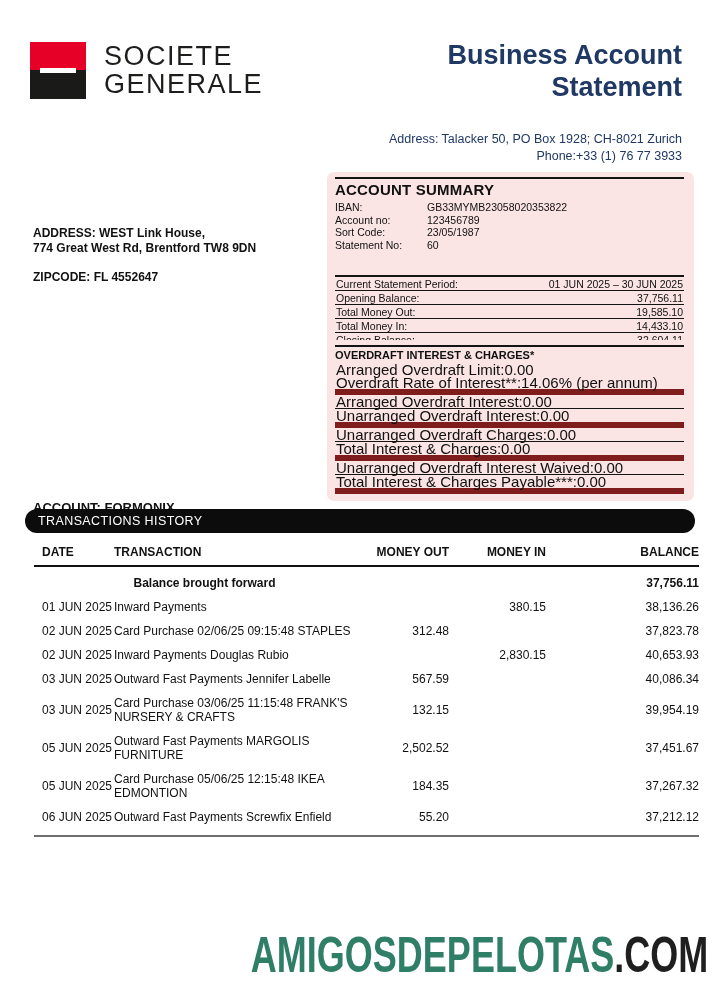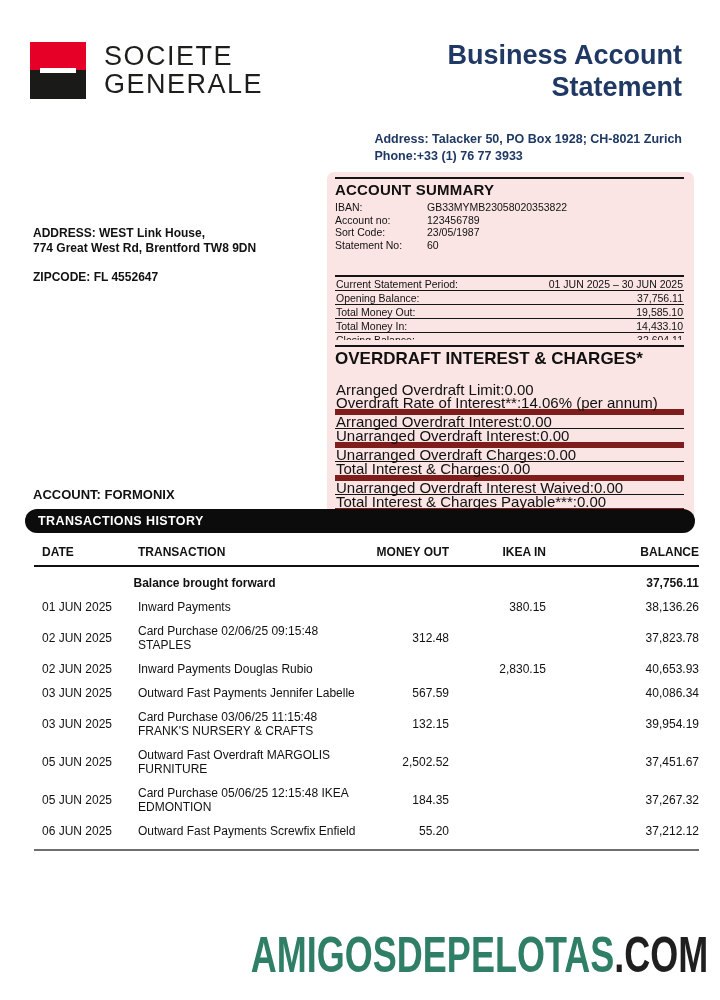--- a/index.html
+++ b/index.html
@@ -11,62 +11,62 @@
 
   
   .logo { position:absolute; left:30px; top:42px; display:flex; align-items:center; gap:18px; }
   .logo-mark { width:56px; height:57px; position:relative; flex:none;
     background:linear-gradient(to bottom, #e60028 0 50%, #1a1a18 50% 100%); }
   .logo-bar { position:absolute; left:18%; top:calc(50% - 3px); width:64%; height:5px; background:#ffffff; }
   .logo-text { font-size:27px; line-height:1.03; letter-spacing:1.5px; color:#1d1d1b; font-weight:500; }
 
   .doc-title { position:absolute; top:40px; right:38px; width:310px; text-align:right;
     font-size:27px; font-weight:bold; color:#1f3864; line-height:1.18; }
-  .bank-contact { position:absolute; top:131px; right:38px; 
-    font-size:12.5px; font-weight:bold; color:#1f3864; line-height:1.32; }
+  .bank-contact { position:absolute; top:131px; right:38px; text-align:right;
+    font-size:12.5px; font-weight:normal; color:#1f3864; line-height:1.32; }
 
   
   .customer { position:absolute; left:33px; top:212px; font-size:12px; font-weight:bold;
     color:#111; line-height:1.25; }
   .customer-line { display:block; }
   .customer .mt { margin-top:14px; }
 
   
   .panel { position:absolute; left:327px; width:367px; background:#fbe4e4; border-radius:7px;
     padding:5px 10px 7px 8px; }
   .panel-summary { top:172px; }
   .panel-overdraft { top:340px; }
   .panel-title { font-weight:bold; border-top:2.5px solid #141414; padding-top:2px; color:#101010; }
   .panel-summary .panel-title { font-size:15px; letter-spacing:0.2px; margin-bottom:3px; }
-  .panel-overdraft .panel-title { font-size:17px; margin-bottom:14px; }
+  .panel-overdraft .panel-title { font-size:11px; margin-bottom:2px; }
 
   .kv-row { display:flex; font-size:10.5px; line-height:12.6px; }
   .kv-label { width:92px; flex:none; }
 
   .bal-table { margin-top:6px; }
   .bal-row { display:flex; justify-content:space-between; font-size:10.5px; line-height:12px;
     padding:0.5px 1px; border-bottom:1.5px solid #141414; }
   .bal-row:first-child { border-top:2.5px solid #141414;margin-top:24px; }
   .bal-row:last-child { border-bottom:2.5px solid #141414; }
 
   .od-row { display:flex; justify-content:flex-start; font-size:15px; line-height:12px; padding:0.5px 1px; }
   .od-row.sep-light { border-bottom:1.5px solid #141414; }
   .od-row.sep-strong { border-bottom:6px solid #7f1d1d; }
 
   
-  .account-heading { position:absolute; left:33px; top:487px; font-size:13px; font-weight:bold; }
+  .account-heading { position:absolute; left:33px; top:500px; font-size:13px; font-weight:bold; }
   .tx-pill { position:absolute; left:25px; top:509px; width:670px; height:24px;
-    background:#0c0c0c; border-radius:12px; color:#ffffff; font-size:12.5px; font-weight:bold;
+    background:#0c0c0c; border-radius:12px; color:#ffffff; font-size:12.5px; font-weight:normal;
     line-height:24px; padding-left:13px; letter-spacing:0.4px; }
   .tx-table { position:absolute; left:34px; top:538px; width:665px; }
   .tx-grid { display:grid; grid-template-columns:80px 253px 82px 97px 153px; }
   .tx-header { font-size:12px; font-weight:bold; padding:7px 0 6px; border-bottom:2.5px solid #111; }
   .tx-row { font-size:12px; padding:5px 0; align-items:center; line-height:14px; }
   .cell-date { padding-left:8px; }
-  .cell-desc { max-width:248px;margin-left:24px; }
+  .cell-desc { max-width:248px; }
   .cell-out, .cell-in, .cell-bal { text-align:right; }
   .tx-row.bbf { font-weight:bold; padding-top:9px; }
   .bbf-label { grid-column:1 / 3; padding-left:8px;text-align:center; }
   .tx-bottom-line { border-top:2.5px solid #6e6e6e; margin-top:6px; }
 
   
   .watermark { position:absolute; top:926px; right:12px; font-size:50px; font-weight:bold;
     white-space:nowrap; transform:scaleX(0.72); transform-origin:100% 50%; }
   .wm-green { color:#2f7e66; }
   .wm-dark { color:#1f1f1f; }
@@ -180,21 +180,21 @@
 
 <div class="account-heading">ACCOUNT: FORMONIX</div>
 
 <div class="tx-pill">TRANSACTIONS HISTORY</div>
 
 <div class="tx-table">
   <div class="tx-grid tx-header">
     <span class="cell-date">DATE</span>
     <span class="cell-desc">TRANSACTION</span>
     <span class="cell-out">MONEY OUT</span>
-    <span class="cell-in">IKEA IN</span>
+    <span class="cell-in">MONEY IN</span>
     <span class="cell-bal">BALANCE</span>
   </div>
 
   <div class="tx-grid tx-row bbf">
     <span class="bbf-label">Balance brought forward</span>
     <span class="cell-out"></span>
     <span class="cell-in"></span>
     <span class="cell-bal">37,756.11</span>
   </div>
 
@@ -228,21 +228,21 @@
   </div>
   <div class="tx-grid tx-row">
     <span class="cell-date">03 JUN 2025</span>
     <span class="cell-desc">Card Purchase 03/06/25 11:15:48 FRANK'S NURSERY &amp; CRAFTS</span>
     <span class="cell-out">132.15</span>
     <span class="cell-in"></span>
     <span class="cell-bal">39,954.19</span>
   </div>
   <div class="tx-grid tx-row">
     <span class="cell-date">05 JUN 2025</span>
-    <span class="cell-desc">Outward Fast Overdraft MARGOLIS FURNITURE</span>
+    <span class="cell-desc">Outward Fast Payments MARGOLIS FURNITURE</span>
     <span class="cell-out">2,502.52</span>
     <span class="cell-in"></span>
     <span class="cell-bal">37,451.67</span>
   </div>
   <div class="tx-grid tx-row">
     <span class="cell-date">05 JUN 2025</span>
     <span class="cell-desc">Card Purchase 05/06/25 12:15:48 IKEA EDMONTION</span>
     <span class="cell-out">184.35</span>
     <span class="cell-in"></span>
     <span class="cell-bal">37,267.32</span>

